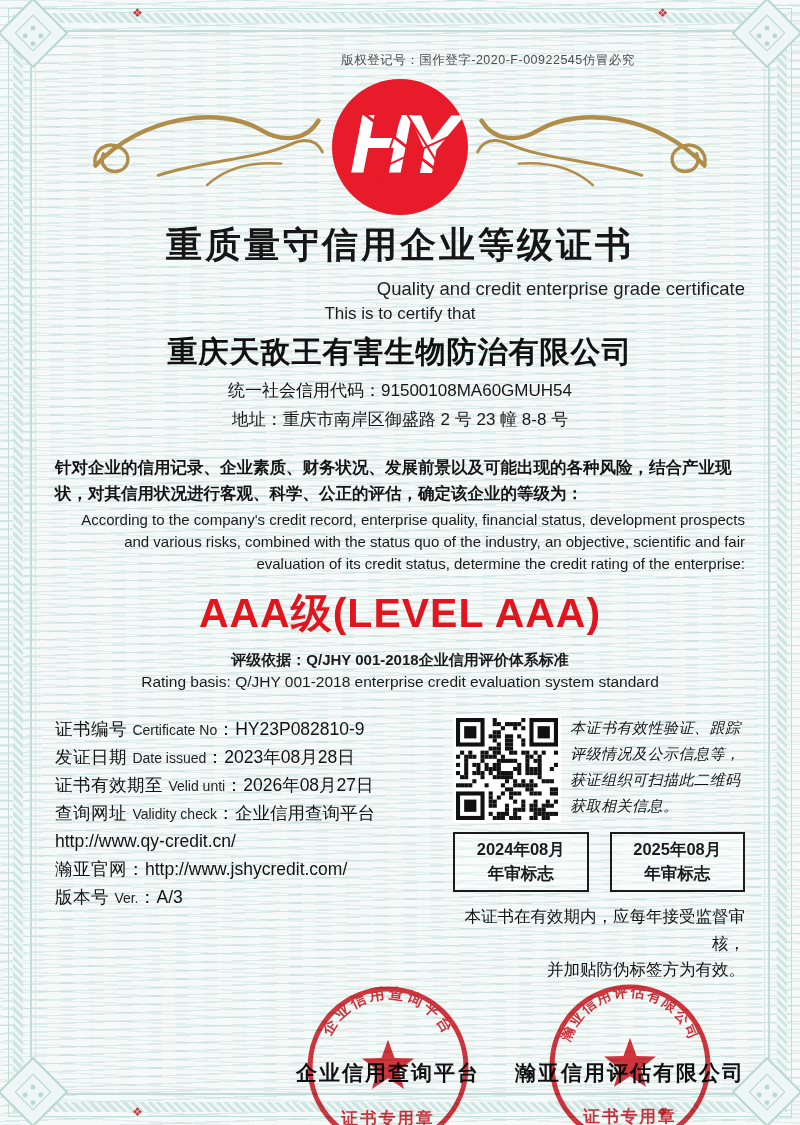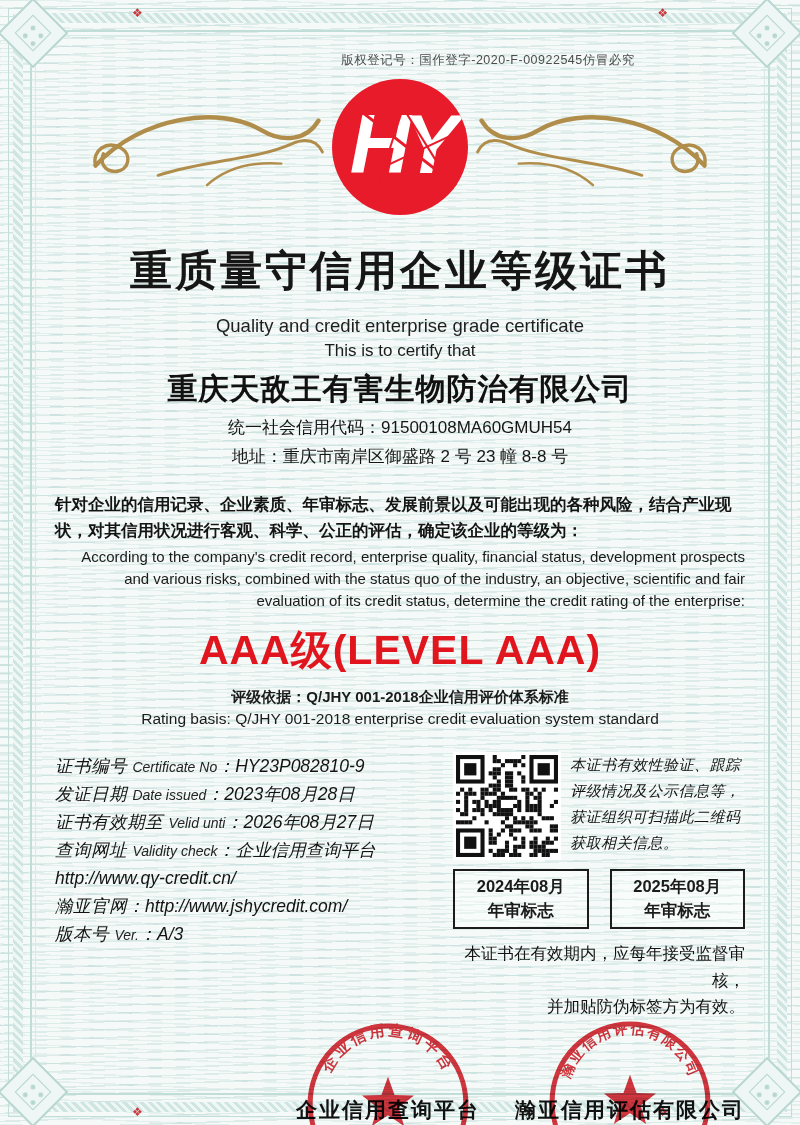--- a/index.html
+++ b/index.html
@@ -34,37 +34,37 @@
   .logo-circle{position:relative;width:136px;height:136px;border-radius:50%;background:#e81b2b;
     margin:0 6px;flex:0 0 auto;display:flex;align-items:center;justify-content:center;overflow:hidden;}
   .logo-hy{font-size:84px;font-weight:900;font-style:italic;color:#ffffff;letter-spacing:-8px;
     transform:translateY(-3px);line-height:1;}
   .crack{position:absolute;background:#e81b2b;}
   .crack1{width:150px;height:3px;transform:rotate(38deg);left:-6px;top:62px;}
   .crack2{width:150px;height:2px;transform:rotate(-25deg);left:-4px;top:78px;}
   .crack3{width:2px;height:120px;transform:rotate(18deg);left:58px;top:6px;}
   .crack4{width:2px;height:120px;transform:rotate(-32deg);left:92px;top:4px;}
 
-  .title{font-size:42px;font-weight:700;letter-spacing:3px;color:#161616;margin-top:22px;}
-  .subtitle{font-size:18.5px;color:#1e1e1e;margin-top:16px;}
+  .title{font-size:36px;font-weight:700;letter-spacing:3px;color:#161616;margin-top:0;}
+  .subtitle{font-size:18.5px;color:#1e1e1e;margin-top:8px;text-align:right;}
   .certify-cn{font-size:17px;margin-top:18px;letter-spacing:1px;}
   .certify-en{font-size:17px;margin-top:4px;}
   .company{font-size:30px;font-weight:700;letter-spacing:1px;margin-top:8px;color:#111;}
   .code-line,.addr-line{font-size:17px;margin-top:6px;color:#161616;}
 
   .para{ text-align:left;margin-top:24px;}
   .para-cn{font-size:16.5px;font-weight:600;line-height:1.55;color:#141414;}
   .para-en{font-size:15px;line-height:1.45;margin-top:3px;color:#1a1a1a;text-align:right;}
 
   .level{font-size:41px;font-weight:800;color:#e0151d;letter-spacing:1px;margin-top:12px;}
   .basis-cn{font-size:15px;margin-top:10px;font-weight:600;}
   .basis-en{font-size:15.5px;margin-top:3px;}
 
   .info{display:flex;text-align:left;margin-top:24px;}
-  .info-left{flex:1 1 auto;min-width:0;font-style:italic;}
+  .info-left{flex:1 1 auto;min-width:0;}
   .d-row{font-size:17.5px;line-height:1.6;white-space:nowrap;color:#131313;}
   .d-cn{letter-spacing:.5px;}
   .d-en{font-size:14px;color:#232323;}
   .info-right{width:292px;flex:0 0 auto;}
   .qr-row{display:flex;gap:9px;font-style:italic;}
   .qr-box{width:102px;height:102px;background:#fff;border:3px solid #fff;flex:0 0 auto;}
   .qr-caption{font-size:15px;line-height:1.72;letter-spacing:.5px;color:#141414;}
   .badges{display:flex;gap:21px;margin-top:9px;}
   .badge{width:133px;height:56px;border:2.5px solid #1c1c1c;display:flex;flex-direction:column;
     align-items:center;justify-content:center;font-size:16.5px;line-height:1.45;font-weight:600;background:rgba(255,255,255,.35);}
@@ -133,21 +133,21 @@
 
     <div class="title">重质量守信用企业等级证书</div>
     <div class="subtitle">Quality and credit enterprise grade certificate</div>
 
     <div class="certify-en">This is to certify that</div>
     <div class="company">重庆天敌王有害生物防治有限公司</div>
     <div class="code-line">统一社会信用代码：91500108MA60GMUH54</div>
     <div class="addr-line">地址：重庆市南岸区御盛路 2 号 23 幢 8-8 号</div>
 
     <div class="para">
-      <div class="para-cn">针对企业的信用记录、企业素质、年审标志、发展前景以及可能出现的各种风险，结合产业现状，对其信用状况进行客观、科学、公正的评估，确定该企业的等级为：</div>
+      <div class="para-cn">针对企业的信用记录、企业素质、财务状况、发展前景以及可能出现的各种风险，结合产业现状，对其信用状况进行客观、科学、公正的评估，确定该企业的等级为：</div>
       <div class="para-en">According to the company's credit record, enterprise quality, financial status, development prospects and various risks, combined with the status quo of the industry, an objective, scientific and fair evaluation of its credit status, determine the credit rating of the enterprise:</div>
     </div>
 
     <div class="level">AAA级(LEVEL AAA)</div>
     <div class="basis-cn">评级依据：Q/JHY 001-2018企业信用评价体系标准</div>
     <div class="basis-en">Rating basis: Q/JHY 001-2018 enterprise credit evaluation system standard</div>
 
     <div class="info">
       <div class="info-left">
         <div class="d-row"><span class="d-cn">证书编号 </span><span class="d-en">Certificate No</span><span class="d-cn">：</span><span class="d-val">HY23P082810-9</span></div>

